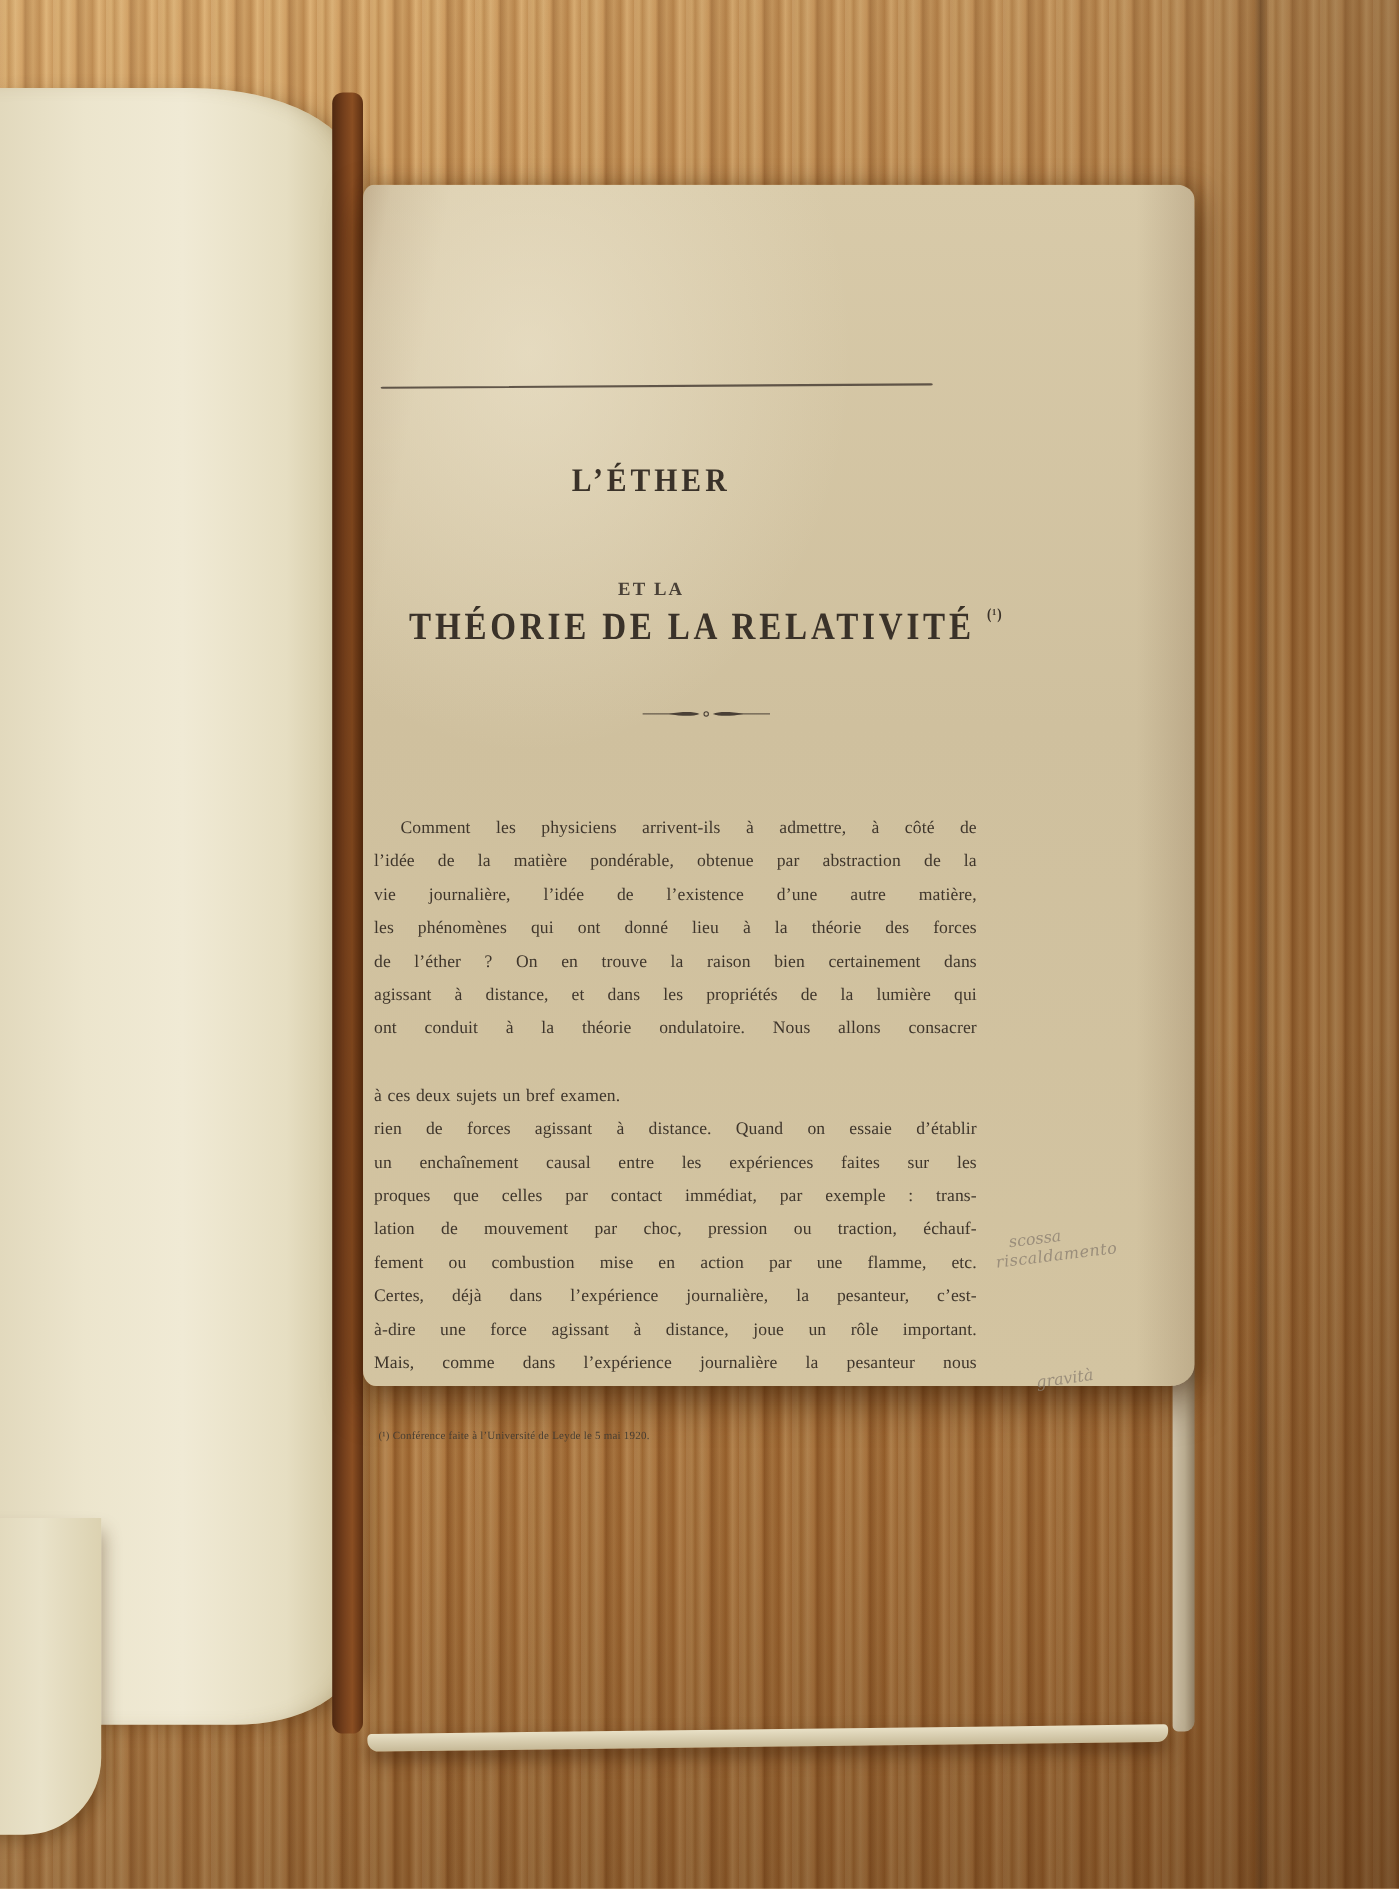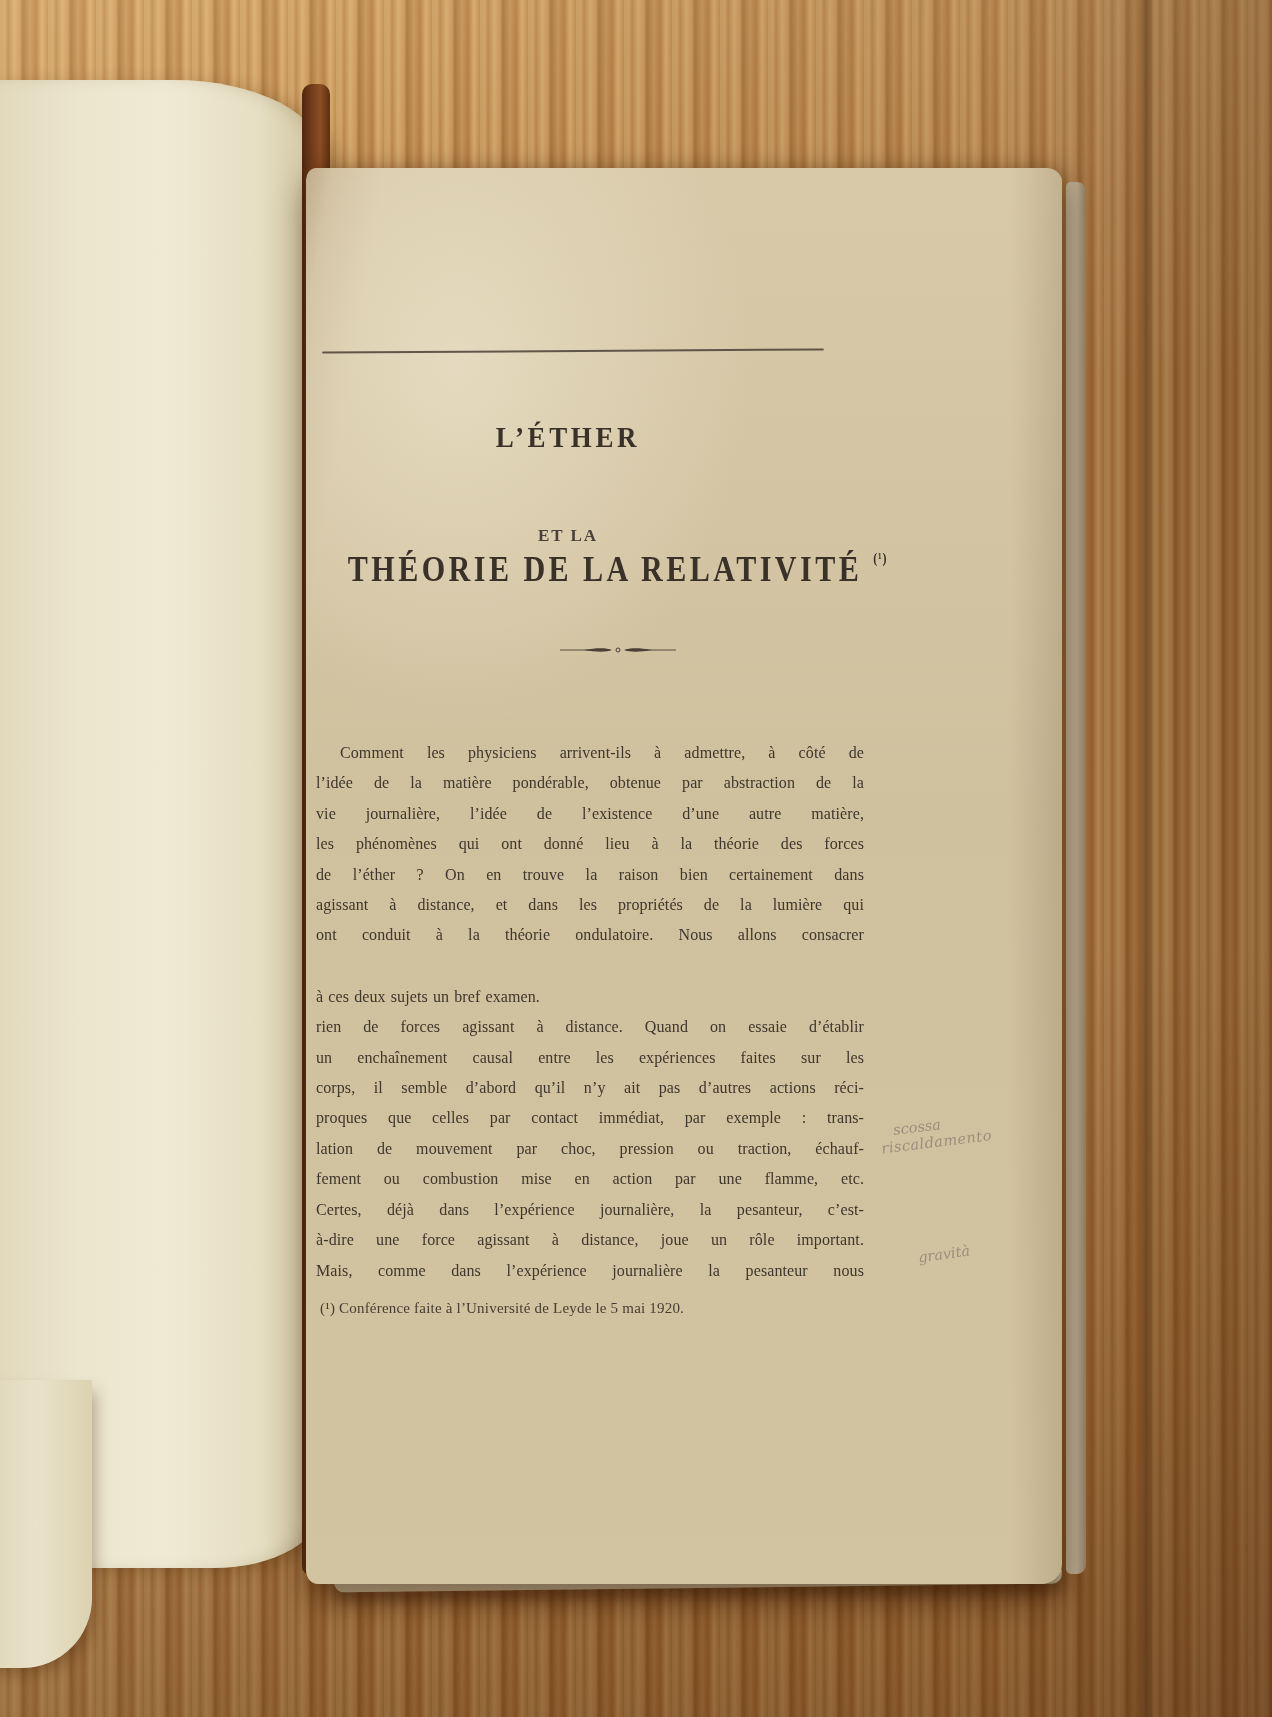--- a/index.html
+++ b/index.html
@@ -47,21 +47,21 @@
   }
   .bottom-edge{
     position:absolute;left:334px;top:1572px;width:728px;height:16px;z-index:2;
     background:linear-gradient(180deg,#e8e0c6,#c6b997);
     border-radius:4px 4px 10px 10px;
     transform:rotate(-.7deg);
     box-shadow:0 8px 16px rgba(55,26,5,.5);
   }
   
   .page{
-    position:absolute;left:306px;top:168px;width:756px;height:1416px;z-index:4;
+    position:absolute;left:330px;top:168px;width:756px;height:1092px;z-index:4;
     background:
       radial-gradient(ellipse 420px 520px at 20% 14%, rgba(242,234,212,.55), rgba(0,0,0,0) 70%),
       linear-gradient(100deg, rgba(110,72,34,.32) 0px, rgba(110,72,34,.12) 26px, rgba(0,0,0,0) 80px),
       linear-gradient(270deg, rgba(110,80,50,.20) 0%, rgba(0,0,0,0) 7%),
       linear-gradient(180deg,#d8caa9 0%,#cfc09e 45%,#d3c4a1 100%);
     border-radius:10px 16px 22px 12px / 12px 14px 20px 14px;
     box-shadow:0 16px 34px rgba(52,24,4,.5), 6px 0 16px rgba(70,40,12,.28);
   }
   .content{position:absolute;inset:0;color:#3e352c;}
   .rule{
@@ -89,21 +89,21 @@
   .body-block{
     position:absolute;left:10px;top:570px;width:548px;
     font-size:16px;line-height:30.4px;color:#3f362c;
     word-spacing:1px;letter-spacing:.1px;
   }
   .bline{text-align:justify;text-align-last:justify;}
   .bline.indent{padding-left:24px;}
   .bline.lastline{text-align-last:left;margin-top:31px;}
   .footnote{
     position:absolute;left:14px;top:1132px;width:470px;
-    font-size:15px;color:#463d32;letter-spacing:.2px;
+    font-size:10px;color:#463d32;letter-spacing:.2px;
   }
   
   .note{
     position:absolute;color:#8d8172;font-style:italic;
     font-family:"DejaVu Serif", serif;font-size:14.5px;line-height:17px;
     opacity:.8;white-space:nowrap;
   }
   .note-1{left:588px;top:948px;transform:rotate(-7deg);}
   .note-1 .n2{margin-left:-14px;letter-spacing:.5px;}
   .note-2{left:612px;top:1078px;transform:rotate(-8deg);}
@@ -144,21 +144,20 @@
       <div class="bline indent">Comment les physiciens arrivent-ils à admettre, à côté de</div>
       <div class="bline">l’idée de la matière pondérable, obtenue par abstraction de la</div>
       <div class="bline">vie journalière, l’idée de l’existence d’une autre matière,</div>
       <div class="bline">les phénomènes qui ont donné lieu à la théorie des forces</div>
       <div class="bline">de l’éther ? On en trouve la raison bien certainement dans</div>
       <div class="bline">agissant à distance, et dans les propriétés de la lumière qui</div>
       <div class="bline">ont conduit à la théorie ondulatoire. Nous allons consacrer</div>
       <div class="bline lastline">à ces deux sujets un bref examen.</div>
       <div class="bline">rien de forces agissant à distance. Quand on essaie d’établir</div>
       <div class="bline">un enchaînement causal entre les expériences faites sur les</div>
-      <div class="bline">corps, il semble d’abord qu’il n’y ait pas d’autres actions réci-</div>
       <div class="bline">proques que celles par contact immédiat, par exemple : trans-</div>
       <div class="bline">lation de mouvement par choc, pression ou traction, échauf-</div>
       <div class="bline">fement ou combustion mise en action par une flamme, etc.</div>
       <div class="bline">Certes, déjà dans l’expérience journalière, la pesanteur, c’est-</div>
       <div class="bline">à-dire une force agissant à distance, joue un rôle important.</div>
       <div class="bline">Mais, comme dans l’expérience journalière la pesanteur nous</div>
     </div>
 
     <div class="footnote">(¹) Conférence faite à l’Université de Leyde le 5 mai 1920.</div>
 

